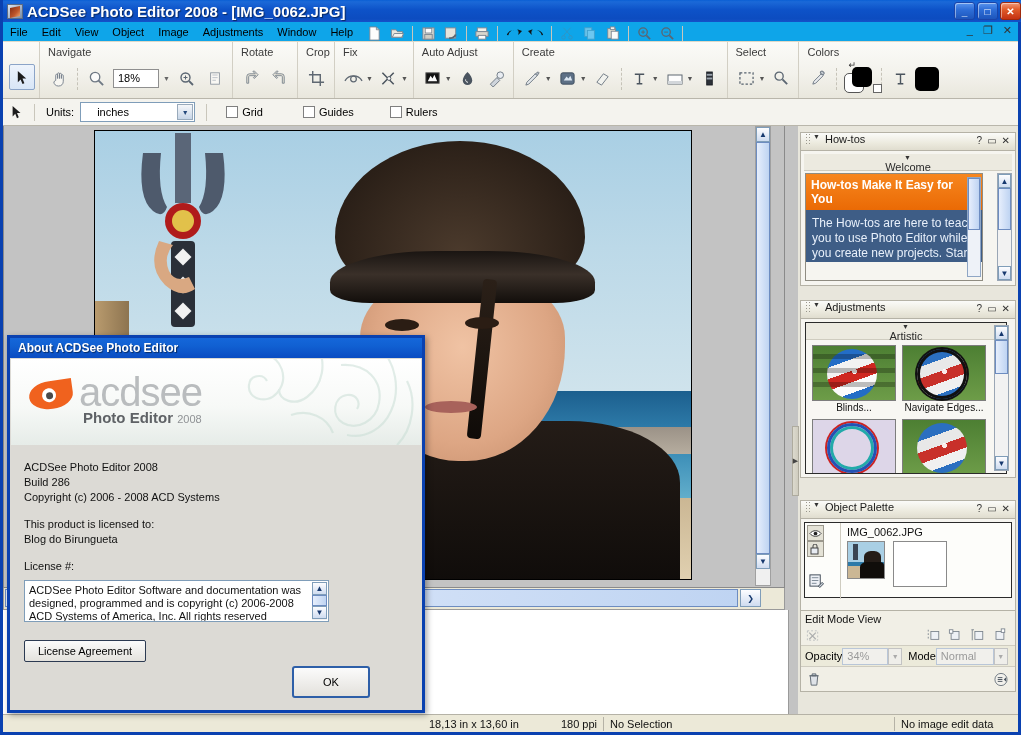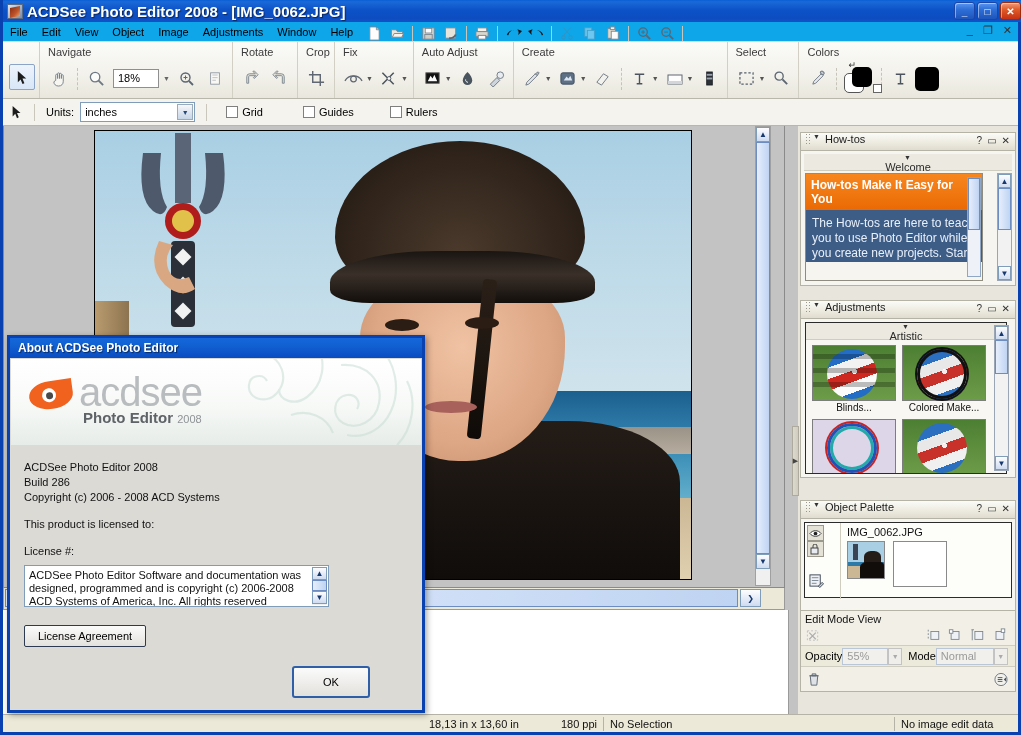--- a/index.html
+++ b/index.html
@@ -118,21 +118,21 @@
   #optionsbar {
     position: absolute; left: 0; top: 99px; width: 1015px; height: 27px;
     background: #f4f3ee;
     border-bottom: 1px solid #b9b6ab;
     display: flex; align-items: center; padding-left: 8px; gap: 6px;
   }
   #optionsbar .ob-sep { width:1px; height:17px; background:#c9c6bb; margin: 0 5px; }
   #units-label { font-size: 11px; }
   #units-select {
     width: 115px; height: 20px; border: 1px solid #7f9db9; background: #fff;
-    display: flex; align-items: center; font-size: 11px; padding-left: 4px; position: relative;
+    display: flex; align-items: center; font-size: 11px; padding-left: 16px; position: relative;
   }
   #units-select .drop {
     position:absolute; right:1px; top:1px; width:16px; height:16px;
     background: linear-gradient(to bottom,#f6f7f9,#c7d6e8);
     border: 1px solid #9ab;
     display:flex; align-items:center; justify-content:center; font-size:7px; color:#25497c;
   }
   .cbox-wrap { display: flex; align-items: center; gap: 4px; margin-left: 8px; }
   .cbox { width: 12px; height: 12px; border: 1px solid #7f7f7f; background: #fff; }
 
@@ -830,21 +830,21 @@
                 <div style="position:absolute;left:0;top:8px;width:100%;height:5px;background:rgba(0,0,0,.25)"></div>
                 <div style="position:absolute;left:0;top:22px;width:100%;height:5px;background:rgba(0,0,0,.25)"></div>
                 <div style="position:absolute;left:0;top:36px;width:100%;height:5px;background:rgba(0,0,0,.25)"></div>
               </div>
               <div class="thumb-label">Blinds...</div>
             </div>
             <div class="thumb-cell">
               <div class="thumb-img grass">
                 <div class="ball" style="box-shadow:0 0 0 3px #111 inset, 0 0 0 2px #111;"></div>
               </div>
-              <div class="thumb-label">Colored Make...</div>
+              <div class="thumb-label">Navigate Edges...</div>
             </div>
             <div class="thumb-cell">
               <div class="thumb-img" style="background:#ddd6e8;position:relative;">
                 <div style="position:absolute;left:14px;top:3px;width:50px;height:50px;border-radius:50%;border:3px solid #2452b4;box-shadow:0 0 0 2px #c22, inset 0 0 0 3px #2aa;"></div>
               </div>
               <div class="thumb-label"></div>
             </div>
             <div class="thumb-cell">
               <div class="thumb-img grass">
                 <div class="ball"></div>
@@ -940,21 +940,21 @@
         </span>
         <span style="margin-right:4px;">
           <svg width="15" height="14" viewBox="0 0 16 16">
               <rect x="4" y="4" width="9" height="9" fill="#eef1f5" stroke="#7a838d"></rect>
               <rect x="10" y="1" width="4" height="4" fill="#fff" stroke="#7a838d"></rect>
             </svg>
         </span>
       </div>
       <div class="opac-row">
         <span>Opacity</span>
-        <span class="ghost-field" style="width:46px;">55%</span>
+        <span class="ghost-field" style="width:46px;">34%</span>
         <span class="ghost-drop">▼</span>
         <span style="margin-left:6px;">Mode</span>
         <span class="ghost-field" style="width:58px;">Normal</span>
         <span class="ghost-drop">▼</span>
       </div>
       <div style="display:flex;align-items:center;height:24px;padding:0 6px;">
         <span>
           <svg width="14" height="15" viewBox="0 0 14 16">
               <path d="M3 4h8l-1 10H4z" fill="#dfe3e8" stroke="#5d6670"></path>
               <path d="M2 4h10M5 2h4v2H5z" fill="#cfd5dc" stroke="#5d6670"></path>
@@ -1007,20 +1007,21 @@
         <small>2008</small>
       </div>
     </div>
 
     <div id="about-body">
       <div class="about-line">ACDSee Photo Editor 2008</div>
       <div class="about-line">Build 286</div>
       <div class="about-line">Copyright (c) 2006 - 2008 ACD Systems</div>
       <div class="about-gap"></div>
       <div class="about-line">This product is licensed to:</div>
+      <div class="about-line">Blog do Birungueta</div>
       <div class="about-gap"></div>
       <div class="about-line">License #:</div>
 
       <div id="license-box">
         <div class="lic-line">ACDSee Photo Editor Software and documentation was</div>
         <div class="lic-line">designed, programmed and is copyright (c) 2006-2008</div>
         <div class="lic-line">ACD Systems of America, Inc. All rights reserved</div>
         <div id="lic-sb">
           <div class="sb-arrow" style="height:13px;">
               <span>▲</span>

